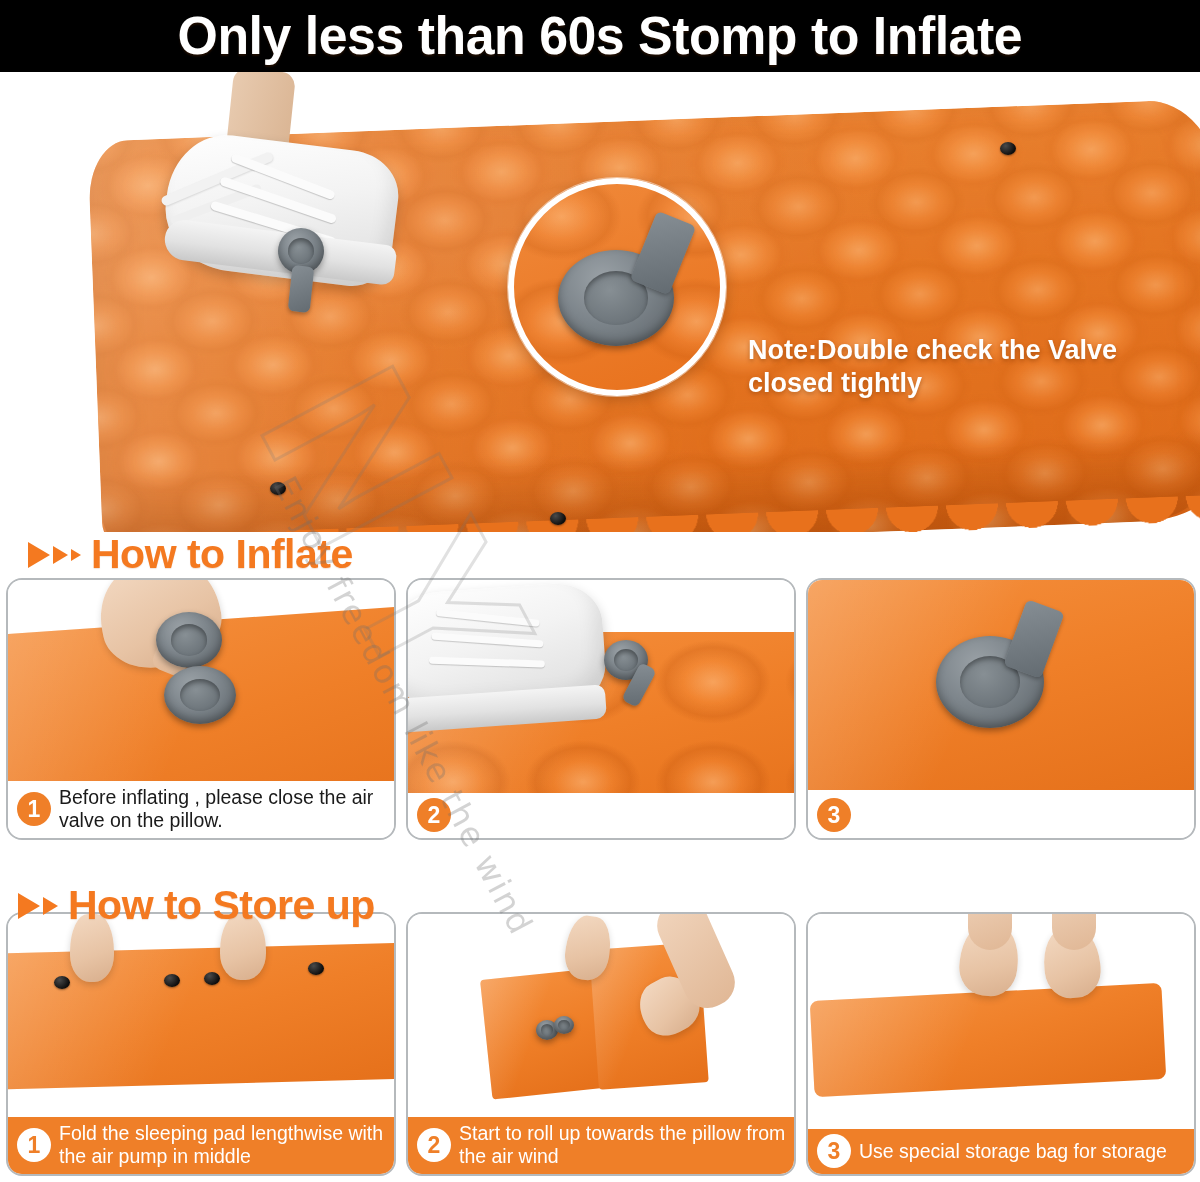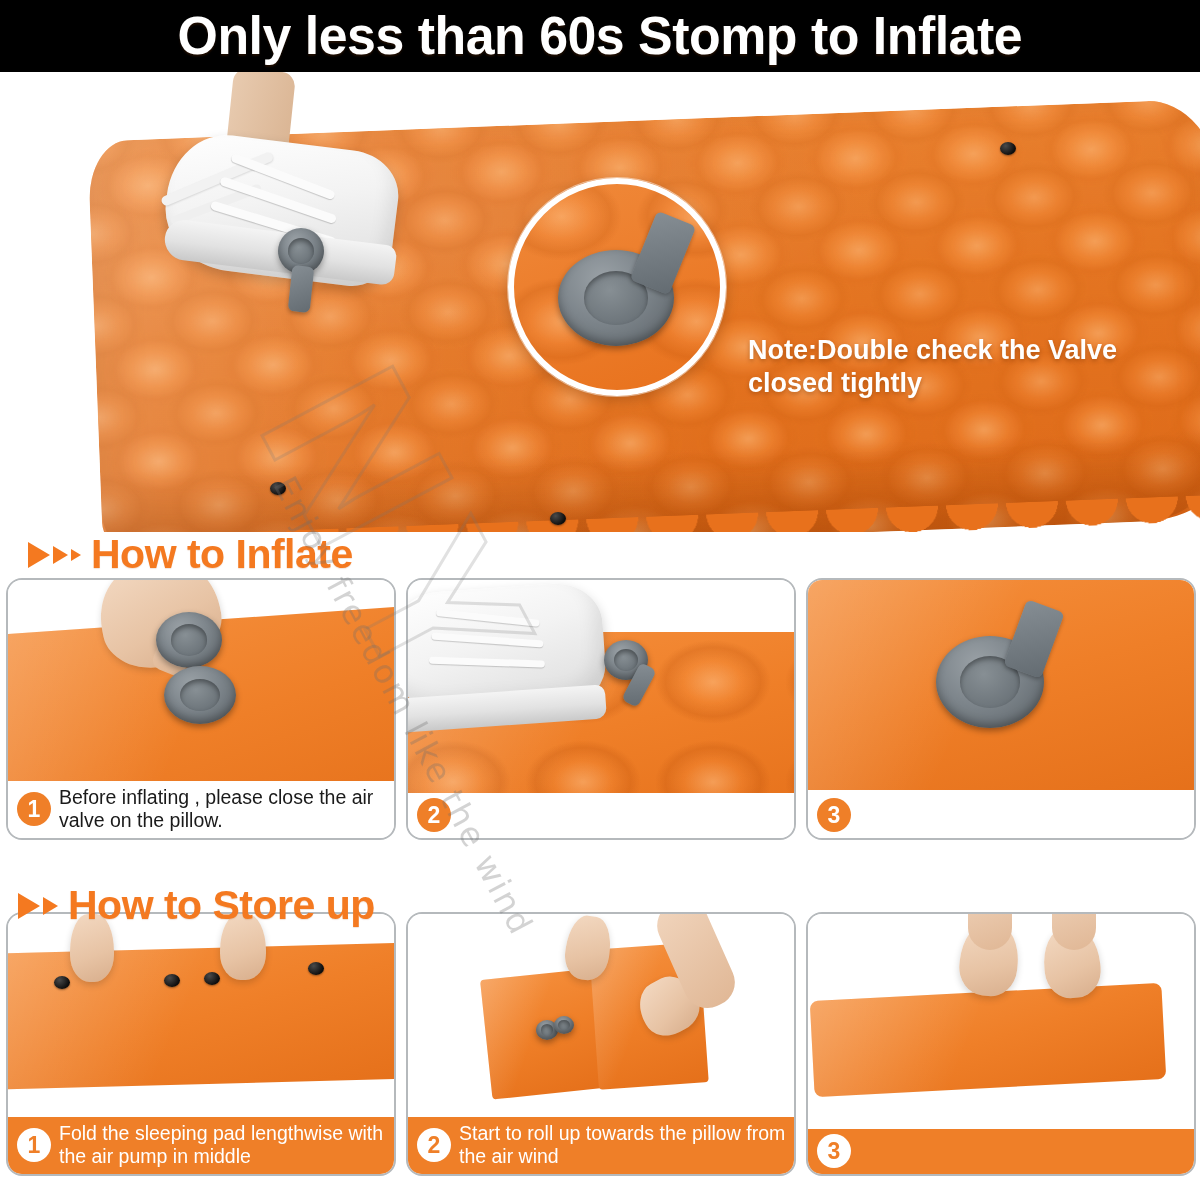--- a/index.html
+++ b/index.html
@@ -547,19 +547,20 @@
     <div class="fabric" style="left:4px; top:78px; width:352px; height:96px; transform:rotate(-3deg); border-radius:8px;">
       <div class="fabric-sheen"></div>
     </div>
     <div class="hand" style="left:152px; top:10px; width:58px; height:72px; transform:rotate(6deg);"></div>
     <div class="hand" style="left:236px; top:14px; width:56px; height:70px; transform:rotate(-6deg);"></div>
     <div class="finger" style="left:160px; top:-34px; width:44px; height:70px; border-radius:22px;"></div>
     <div class="finger" style="left:244px; top:-34px; width:44px; height:70px; border-radius:22px;"></div>
   </div>
   <div class="panel-cap">
     <span class="badge badge-white">3</span>
+    <span class="cap-text">Use special storage bag for storage</span>
   </div>
 </div>
 
 <div class="watermark">
   <div class="wm-glyphs">NY</div>
   <div class="wm-text">Enjoy freedom like the wind</div>
 </div>
 
 </body></html>

